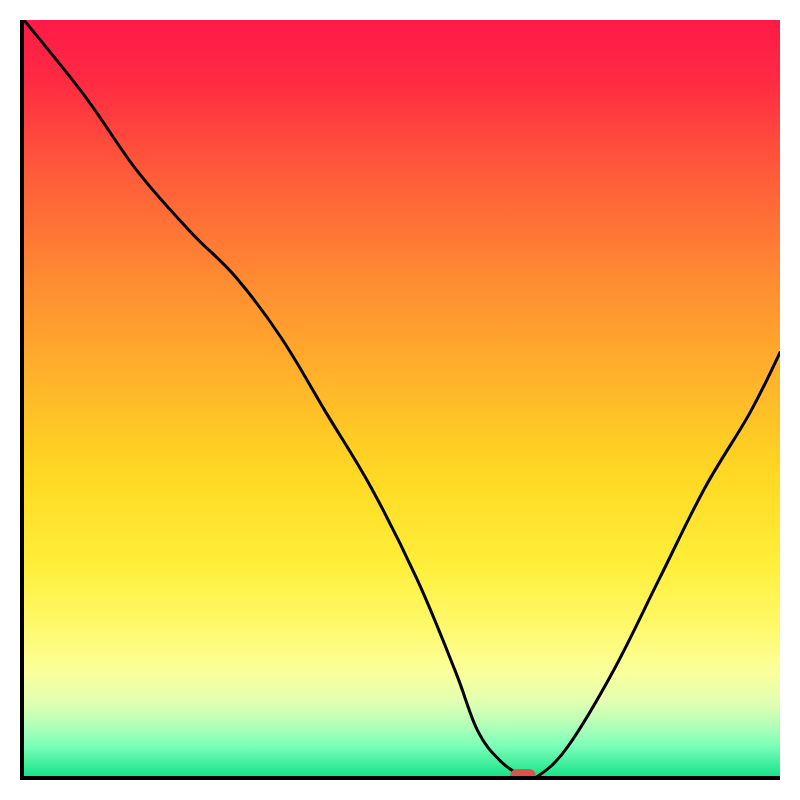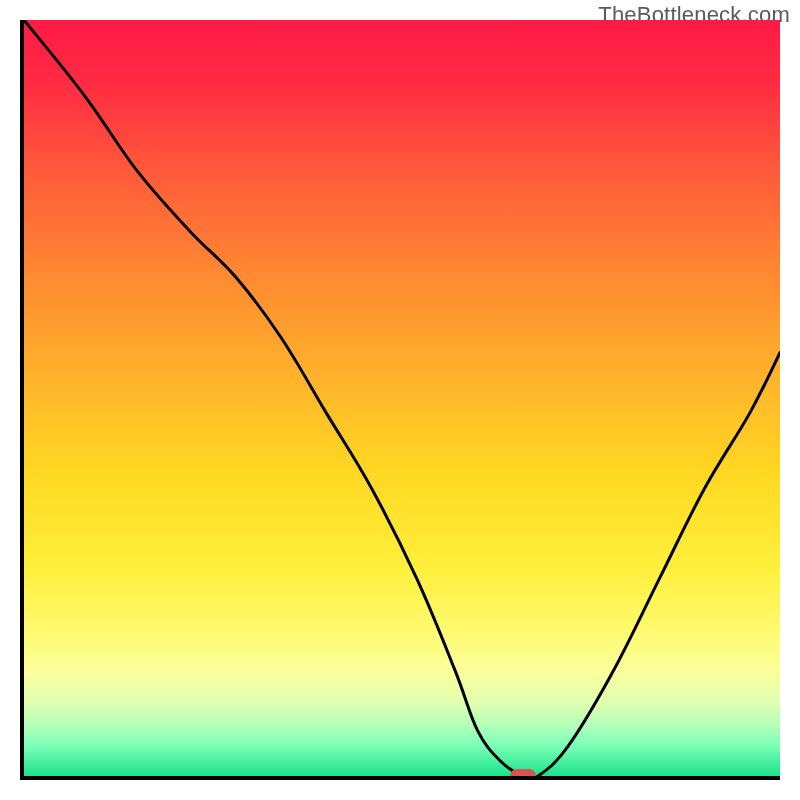--- a/index.html
+++ b/index.html
@@ -69,21 +69,20 @@
     color: #5a5a5a;
     font-size: 22px;
     font-weight: 500;
     letter-spacing: 0.2px;
   }
 </style>
 </head>
 <body>
 
 <div class="chart-container">
-  <div class="watermark">TheBottleneck.com</div>
   <div class="plot-area">
     <div class="gradient-bg"></div>
     <svg class="curve-svg" viewBox="0 0 756 756" preserveAspectRatio="none">
       <path id="curve-path" fill="none" stroke="#000" stroke-width="3" stroke-linejoin="round" stroke-linecap="round" d="M 0 0 C 10.8864 13.608000000000004, 40.068000000000005 48.384000000000036, 60.480000000000004 75.60000000000002 C 80.892 102.816, 94.3488 126.70559999999992, 113.39999999999999 151.19999999999993 C 132.4512 175.69439999999994, 148.62959999999998 192.62880000000007, 166.32 211.68000000000006 C 184.0104 230.73120000000006, 195.3504 237.98879999999997, 211.68 257.03999999999996 C 228.0096 276.09119999999996, 240.71040000000002 293.02560000000005, 257.04 317.52000000000004 C 273.36960000000005 342.0144, 286.07040000000006 365.904, 302.40000000000003 393.12 C 318.7296 420.336, 331.4304 438.78239999999994, 347.76 468.71999999999997 C 364.08959999999996 498.6576, 378.1512 526.7808, 393.12 559.44 C 408.0888 592.0992000000001, 420.0336 622.944, 430.91999999999996 650.16 C 441.80639999999994 677.376, 445.43519999999995 694.3104, 453.59999999999997 710.64 C 461.7648 726.9696, 468.1152 732.7152, 476.28000000000003 740.88 C 484.44480000000004 749.0448, 492.15600000000006 753.2784, 498.96000000000004 756 C 505.764 758.7216, 505.9152000000001 761.4432, 514.08 756 C 522.2448 750.5568, 530.712 744.8112, 544.3199999999999 725.76 C 557.9279999999999 706.7088, 573.3504 680.0975999999999, 589.6800000000001 650.16 C 606.0096000000001 620.2224, 618.7103999999999 592.0992000000001, 635.04 559.44 C 651.3696 526.7808, 664.0704 498.6576, 680.4 468.71999999999997 C 696.7296 438.78239999999994, 712.152 417.6144, 725.76 393.12 C 739.3679999999999 368.6256, 750.5568 343.52639999999997, 756 332.64"></path>
     </svg>
     <div id="marker" class="marker" style="left: 498.96px; top: 756px; background: rgb(217, 83, 79);"></div>
   </div>
 </div>
 
 </body></html>

